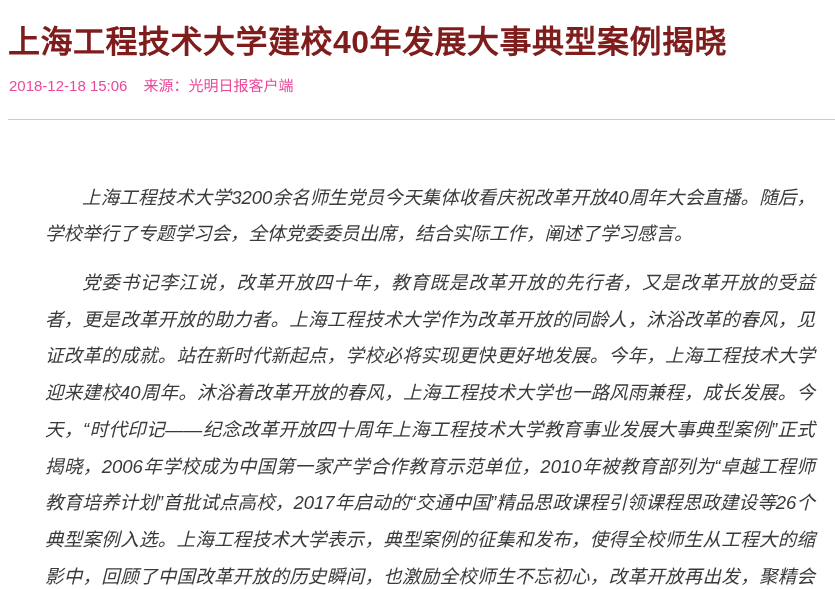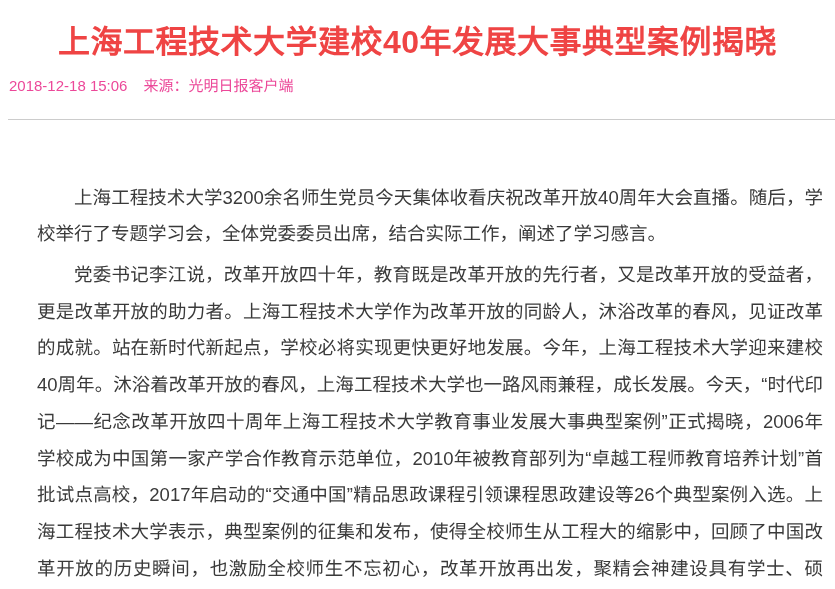--- a/index.html
+++ b/index.html
@@ -18,23 +18,22 @@
     min-height: 579px;
     padding-bottom: 10px;
     background: #ffffff;
     overflow: hidden;
   }
   .article-title {
     margin: 22px 8px 11px 8px;
     font-size: 32px;
     line-height: 1.3;
     font-weight: 700;
-    color: #ef4444;
+    color: #7f1d1d;
     letter-spacing: 0.5px;
-    text-align: center;
   }
   .article-meta {
     margin: 6px 8px 0 9px;
     font-size: 15px;
     line-height: 21px;
     color: #ec4899;
   }
   .article-meta .source {
     margin-left: 16px;
   }
@@ -46,23 +45,24 @@
   }
   .article-body {
     margin: 60px 8px 0 33px;
     font-size: 18.5px;
     line-height: 36.7px;
     color: #3a3a3a;
     text-align: justify;
     text-justify: inter-ideograph;
   }
   .article-body p {
-    margin: 4px;
+    margin: 12px;
     padding: 0;
     text-indent: 2em;
+    font-style: italic;
   }
 </style>
 </head>
 <body>
 
 <div class="page">
 
   <h1 class="article-title">上海工程技术大学建校40年发展大事典型案例揭晓</h1>
 
   <div class="article-meta">

